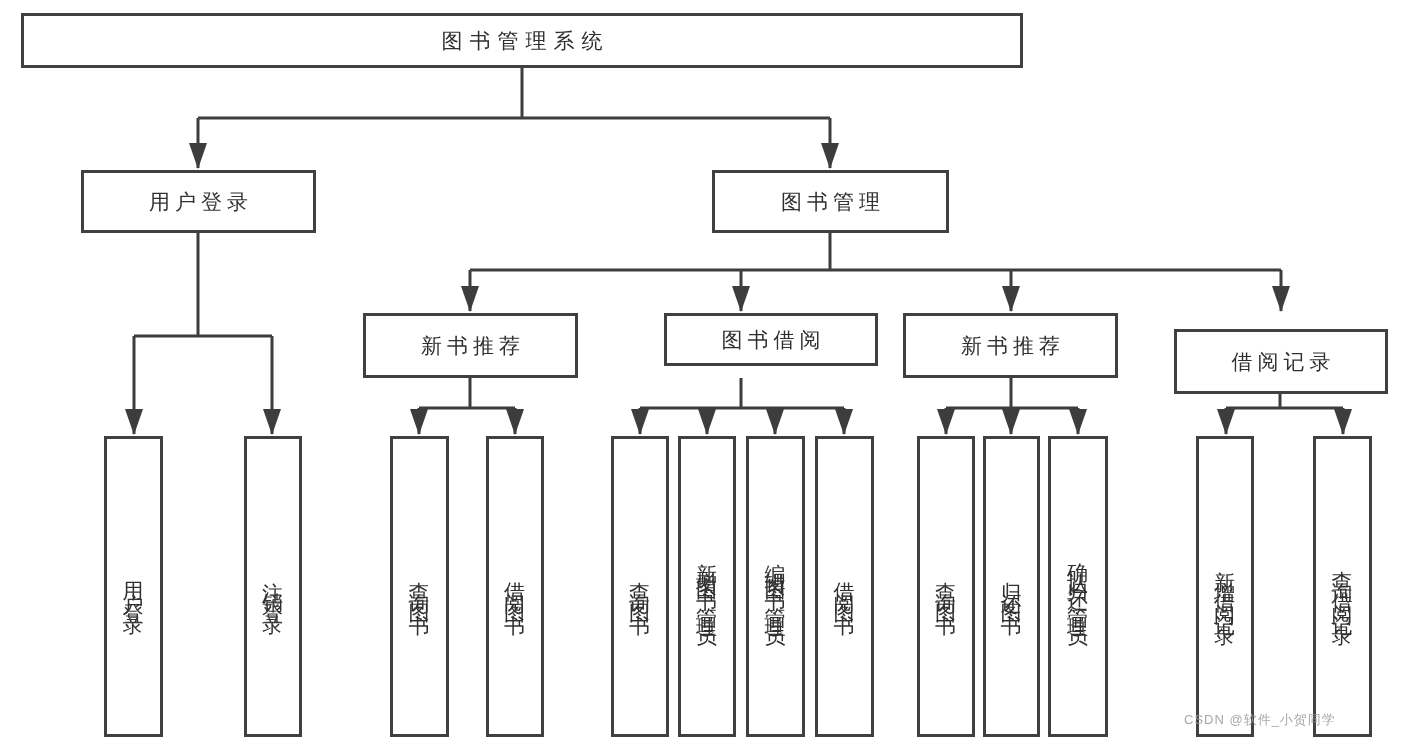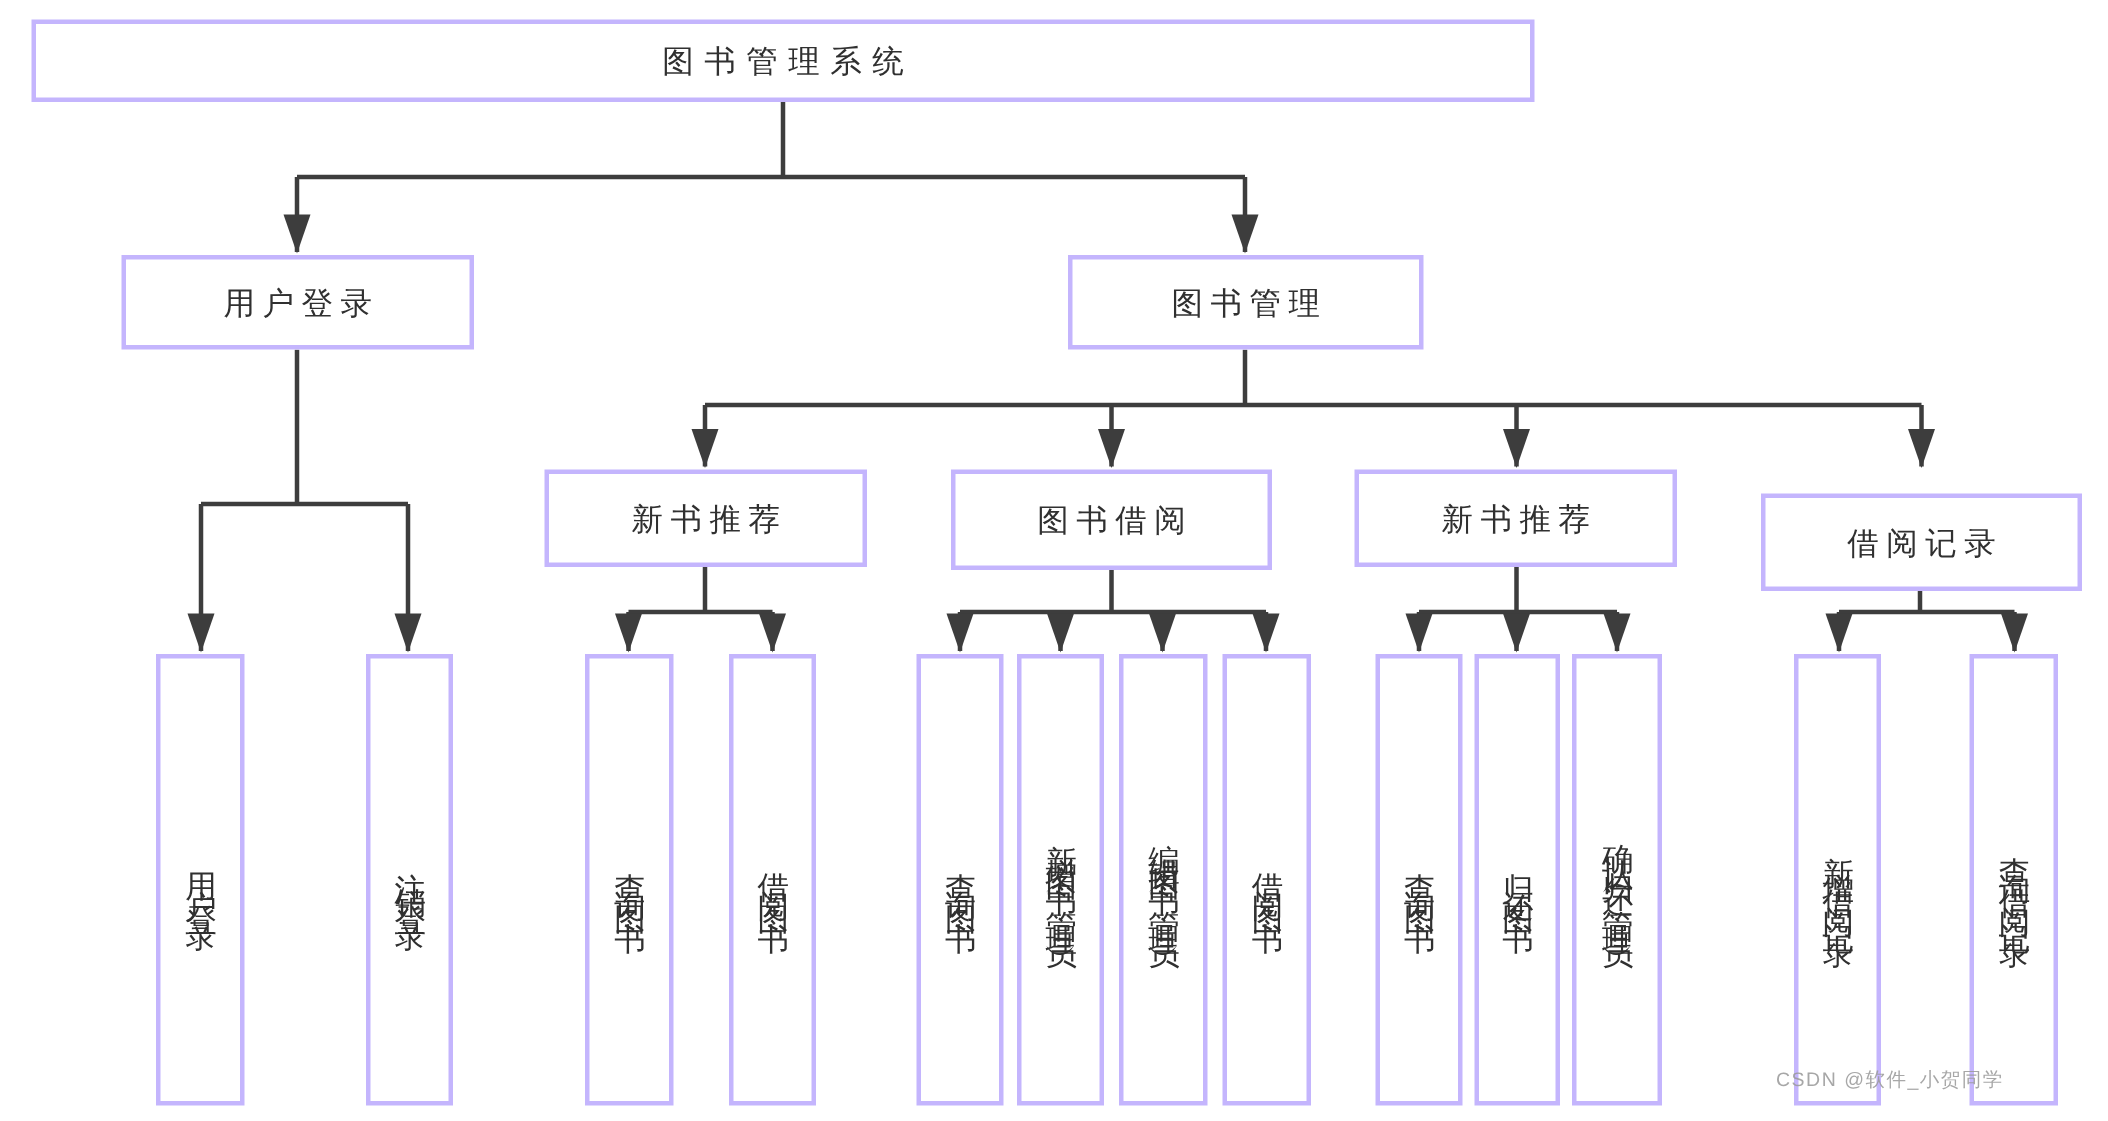--- a/index.html
+++ b/index.html
@@ -9,21 +9,21 @@
     height: 747px;
     background: #ffffff;
     font-family: "Liberation Sans", "DejaVu Sans", sans-serif;
     overflow: hidden;
   }
   #wires { position: absolute; left: 0; top: 0; z-index: 1; }
   .box {
     position: absolute;
     box-sizing: border-box;
     background: #ffffff;
-    border: 3px solid #c4b5fd;
+    border: 3px solid #404040;
     display: flex;
     align-items: center;
     justify-content: center;
     color: #303030;
     z-index: 2;
   }
   .hlabel {
     font-size: 21px;
     letter-spacing: 5px;
     text-indent: 5px;
@@ -102,21 +102,21 @@
   <div class="box" style="left:81px; top:170px; width:235px; height:63px;">
     <span class="hlabel">用户登录</span>
   </div>
   <div class="box" style="left:363px; top:313px; width:215px; height:65px;">
     <span class="hlabel">新书推荐</span>
   </div>
 
   <div class="box" style="left:712px; top:170px; width:237px; height:63px;">
     <span class="hlabel">图书管理</span>
   </div>
-  <div class="box" style="left:634px; top:313px; width:214px; height:67px;">
+  <div class="box" style="left:664px; top:313px; width:214px; height:53px;">
     <span class="hlabel">图书借阅</span>
   </div>
   <div class="box" style="left:903px; top:313px; width:215px; height:65px;">
     <span class="hlabel">新书推荐</span>
   </div>
   <div class="box" style="left:1174px; top:329px; width:214px; height:65px;">
     <span class="hlabel">借阅记录</span>
   </div>
 
   <div class="box" style="left:104px; top:436px; width:59px; height:301px;">

